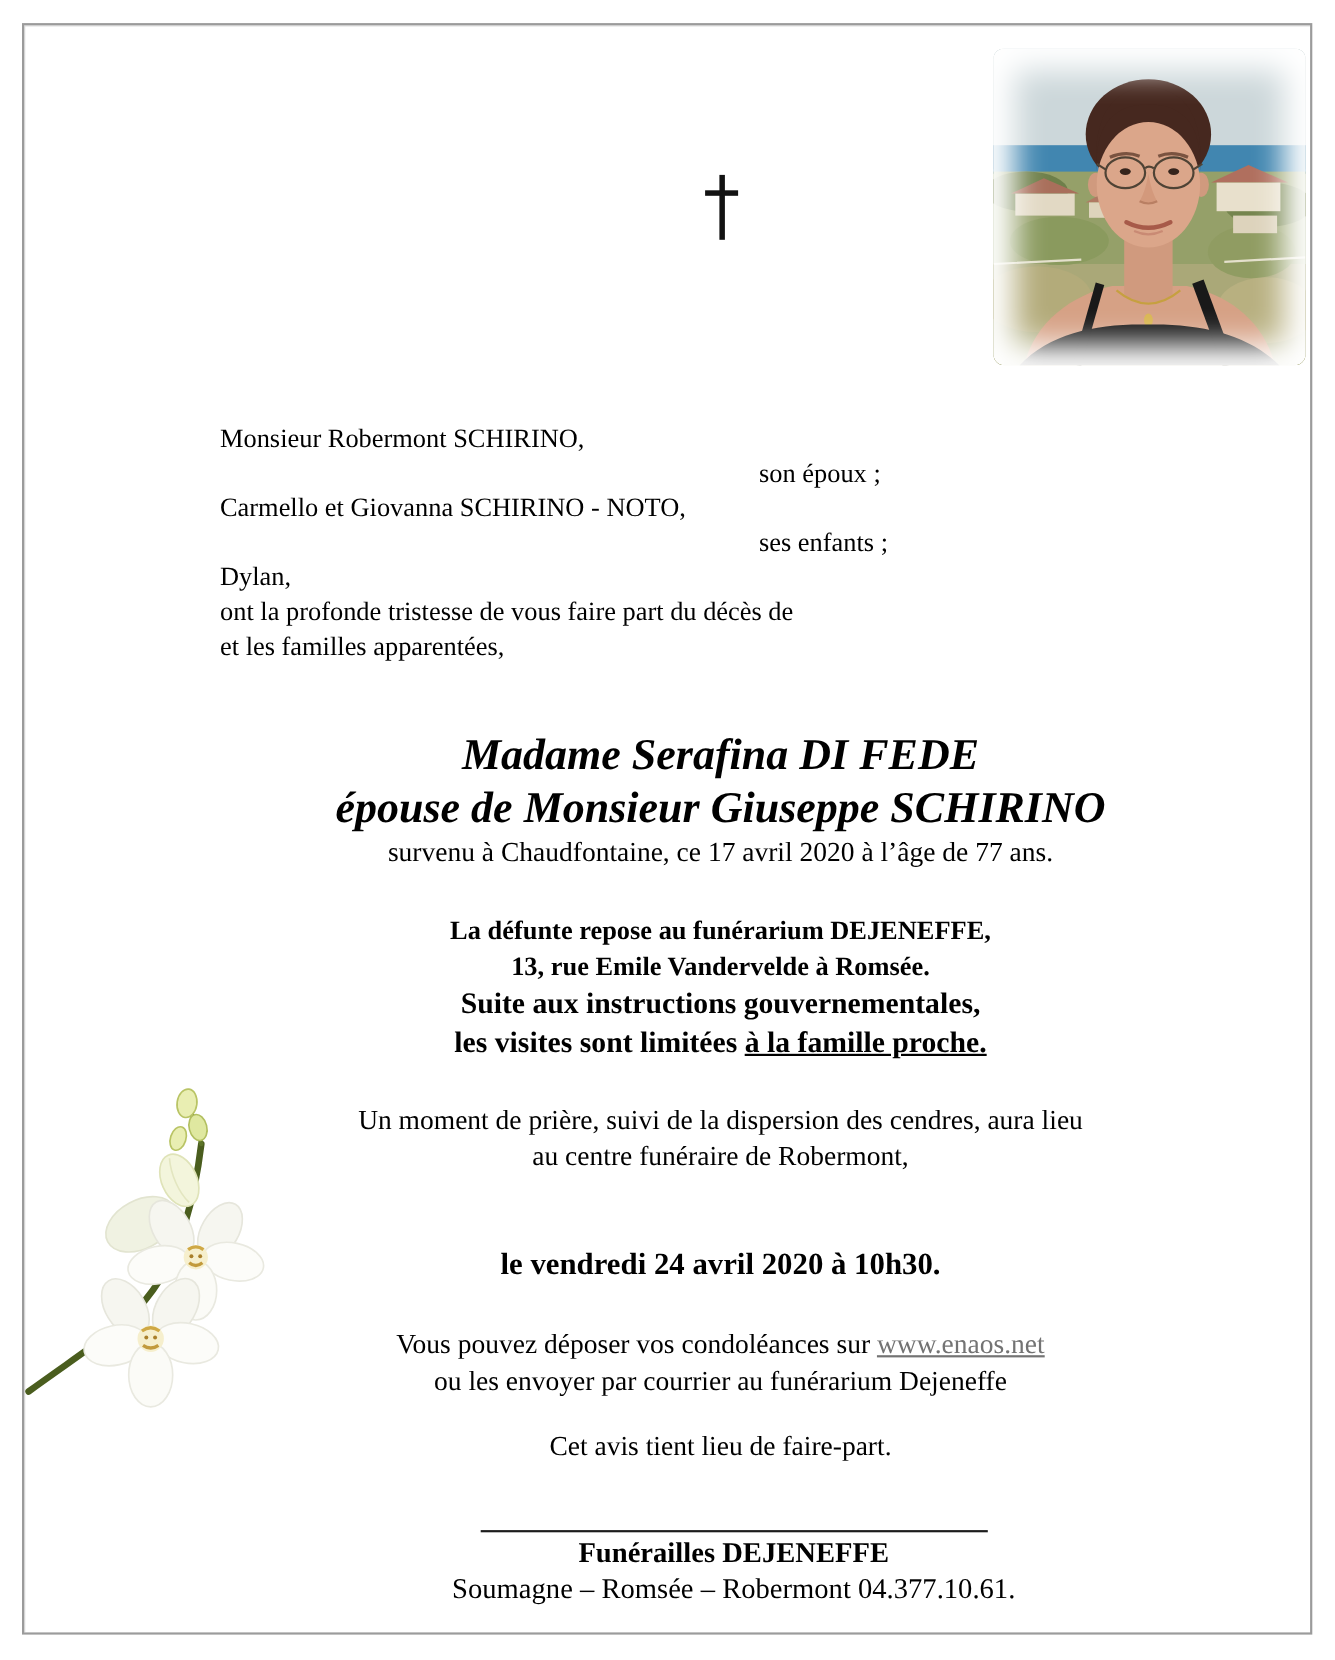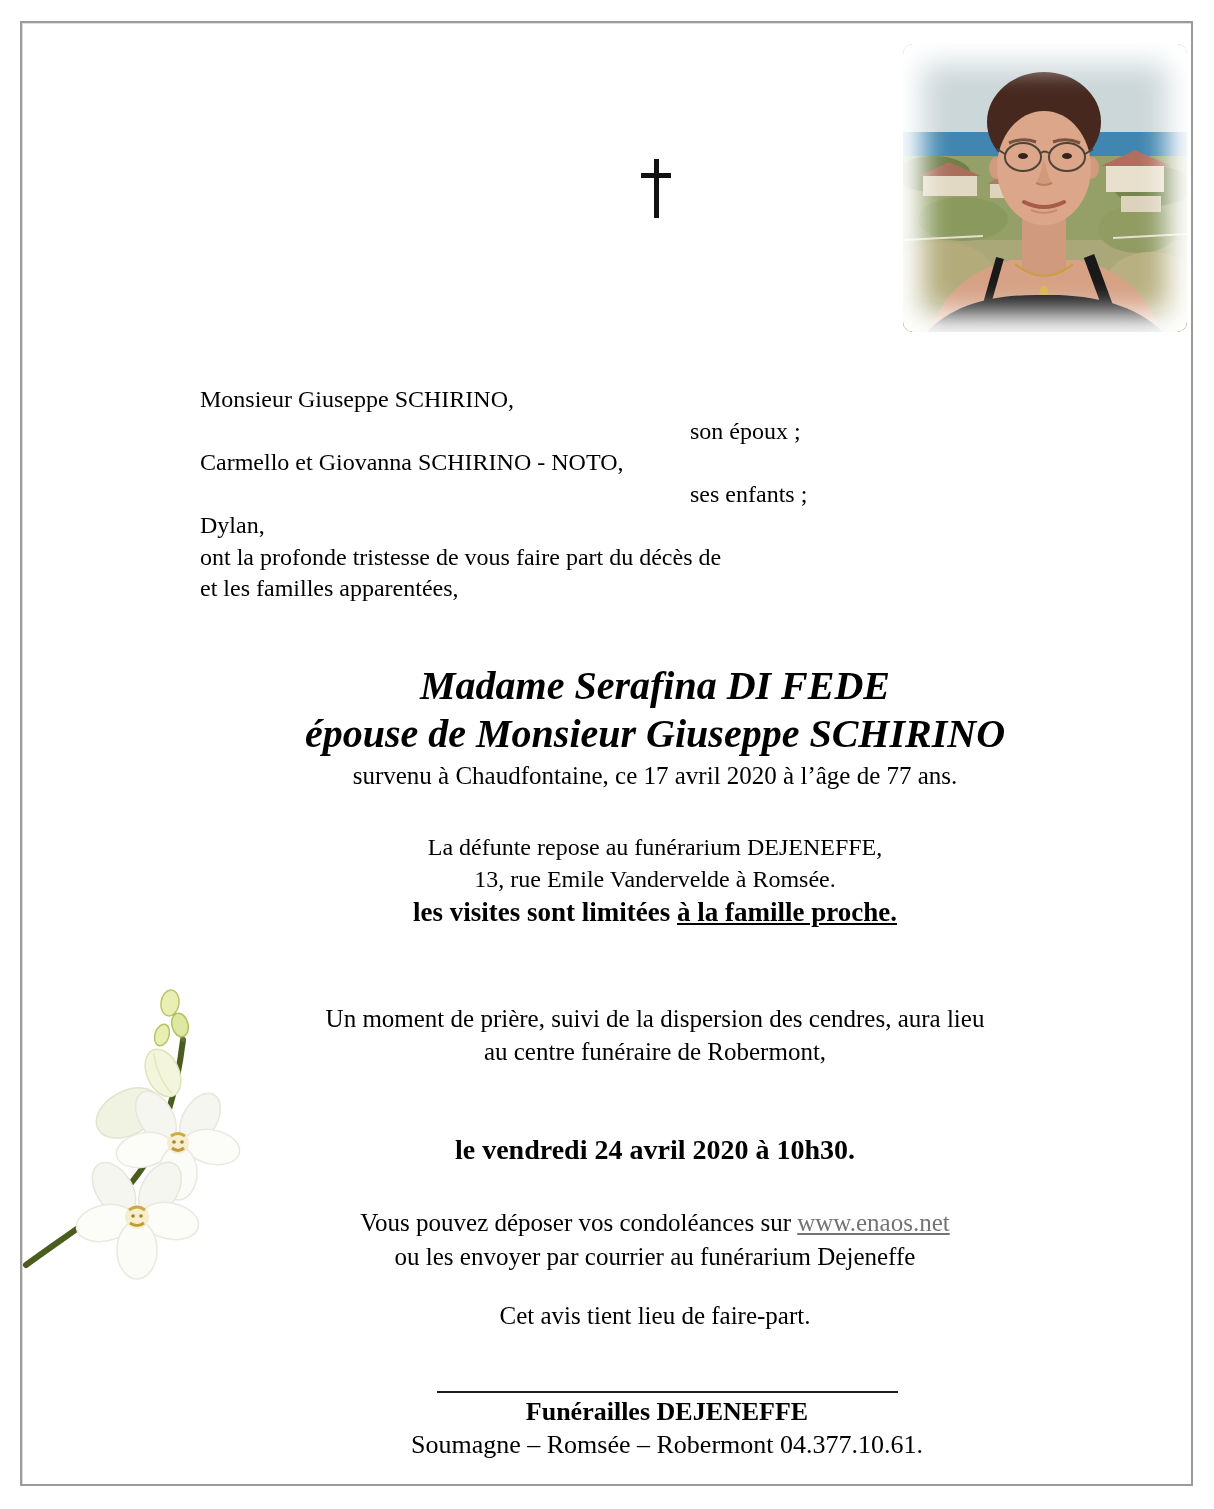--- a/index.html
+++ b/index.html
@@ -27,21 +27,21 @@
   
   .orchid { position:absolute; left:20px; top:985px; width:230px; height:325px; }
   .orchid svg { display:block; width:100%; height:100%; }
   
   .family { position:absolute; left:200px; top:384px; width:910px; font-size:24px; line-height:31.5px; white-space:nowrap; }
   .family .indent { padding-left:490px; }
   .title-block { position:absolute; left:200px; top:662px; width:910px; text-align:center; }
   .title-line { font-size:40px; font-weight:bold; font-style:italic; line-height:48px; white-space:nowrap; }
   .death-details { font-size:25px; line-height:33px; margin-top:1px; white-space:nowrap; }
   .repose { position:absolute; left:200px; top:831px; width:910px; text-align:center; }
-  .r-reg { font-size:24px; line-height:32px; white-space:nowrap; }
+  .r-reg { font-size:24px; line-height:32px; white-space:nowrap;font-weight:bold; }
   .r-bold { font-size:27px; font-weight:bold; line-height:35px; white-space:nowrap; }
   .u { text-decoration:underline; }
   .ceremony { position:absolute; left:200px; top:1002px; width:910px; text-align:center; }
   .c-reg { font-size:25px; line-height:33px; white-space:nowrap; }
   .c-bold { font-size:27px; font-weight:bold; line-height:34px; white-space:nowrap; }
   .date-line { position:absolute; left:200px; top:1134px; width:910px; text-align:center; font-size:28px; font-weight:bold; white-space:nowrap; }
   .condolences { position:absolute; left:200px; top:1206px; width:910px; text-align:center; font-size:25px; line-height:34px; white-space:nowrap; }
   a.weblink { color:#737373; text-decoration:underline; cursor:pointer; }
   .avis { position:absolute; left:200px; top:1302px; width:910px; text-align:center; font-size:25px; white-space:nowrap; }
   .footer { position:absolute; left:212px; top:1391px; width:910px; text-align:center; }
@@ -107,38 +107,39 @@
       <path d="M112 220 Q141 244 170 220" stroke="#c6a040" stroke-width="2" fill="none"></path>
       <ellipse cx="141" cy="247" rx="4" ry="6" fill="#d9b652"></ellipse>
       <path d="M24 288 C52 258 96 250 141 251 C188 250 232 260 260 288 Z" fill="#191919"></path>
       <path d="M97 214 L76 288" stroke="#191919" stroke-width="8"></path>
       <path d="M186 212 L214 288" stroke="#191919" stroke-width="11"></path>
     </svg>
     <div class="feather"></div>
   </div>
 
   <section class="family">
-    <div>Monsieur Giuseppe SCHIRINO,</div>
+    <div>Monsieur Robermont SCHIRINO,</div>
     <div class="indent">son époux ;</div>
     <div>Carmello et Giovanna SCHIRINO - NOTO,</div>
     <div class="indent">ses enfants ;</div>
     <div>Dylan,</div>
     <div>ont la profonde tristesse de vous faire part du décès de</div>
     <div>et les familles apparentées,</div>
   </section>
 
   <section class="title-block">
     <div class="title-line">Madame Serafina DI FEDE</div>
     <div class="title-line">épouse de Monsieur Giuseppe SCHIRINO</div>
     <div class="death-details">survenu à Chaudfontaine, ce 17 avril 2020 à l’âge de 77 ans.</div>
   </section>
 
   <section class="repose">
     <div class="r-reg">La défunte repose au funérarium DEJENEFFE,</div>
     <div class="r-reg">13, rue Emile Vandervelde à Romsée.</div>
+    <div class="r-bold">Suite aux instructions gouvernementales,</div>
     <div class="r-bold"><span>les visites sont limitées </span><span class="u">à la famille proche.</span></div>
   </section>
 
   <section class="ceremony">
     <div class="c-reg">Un moment de prière, suivi de la dispersion des cendres, aura lieu</div>
     <div class="c-reg">au centre funéraire de Robermont,</div>
   </section>
 
   <div class="date-line">le vendredi 24 avril 2020 à 10h30.</div>
 

